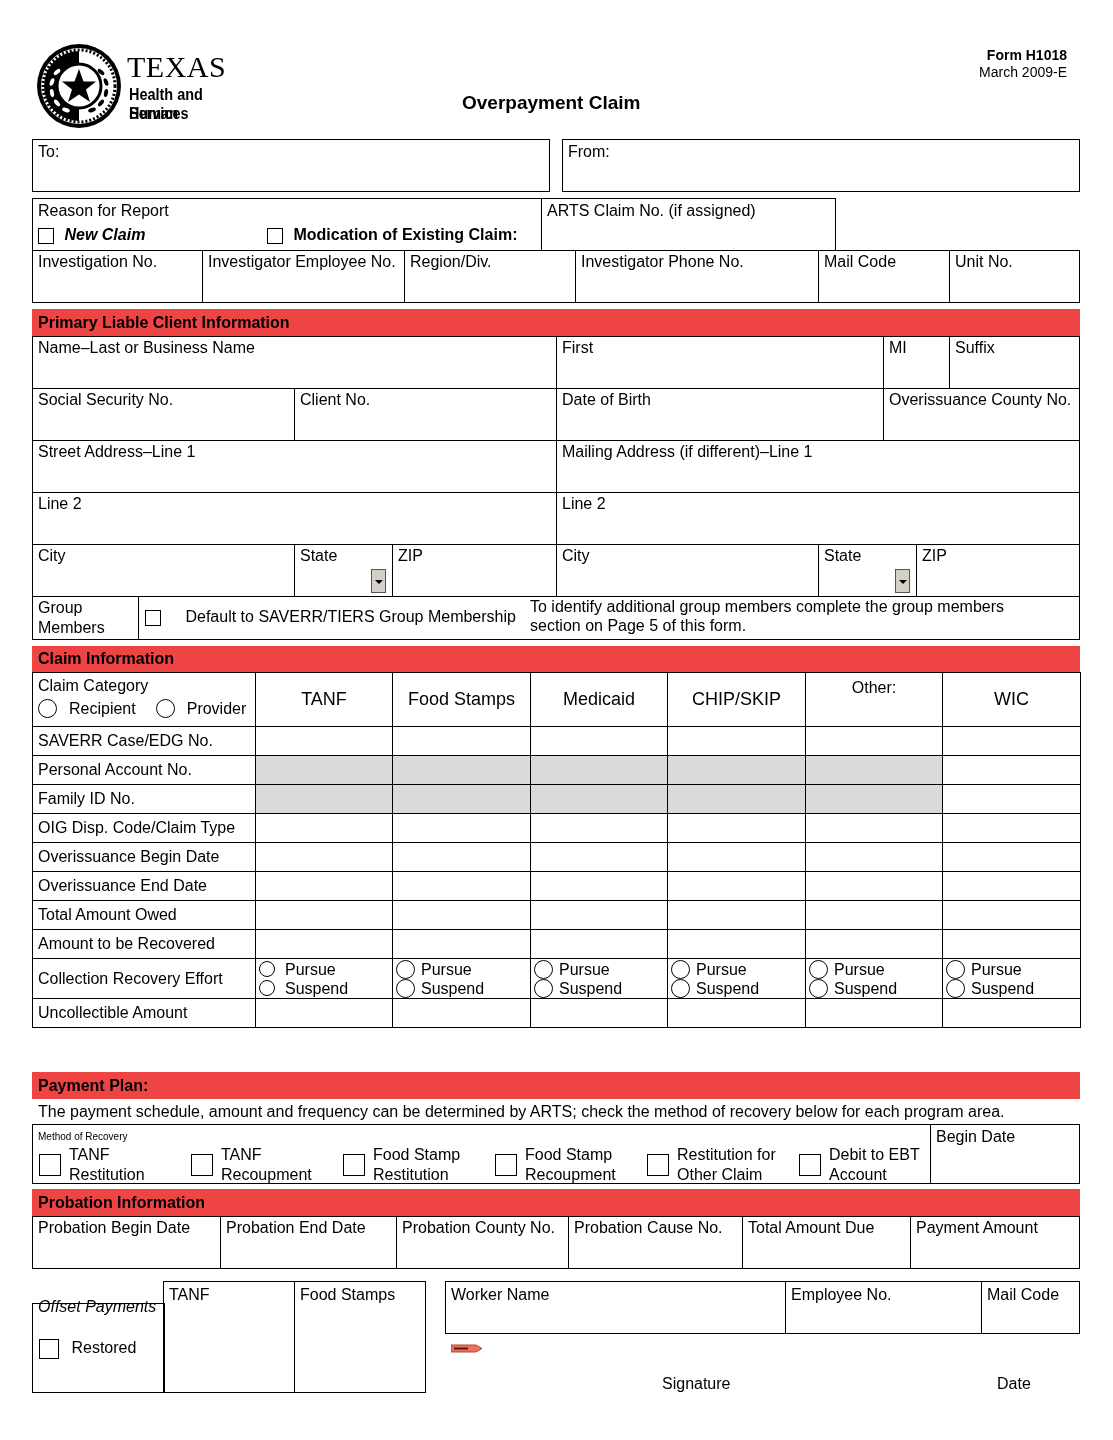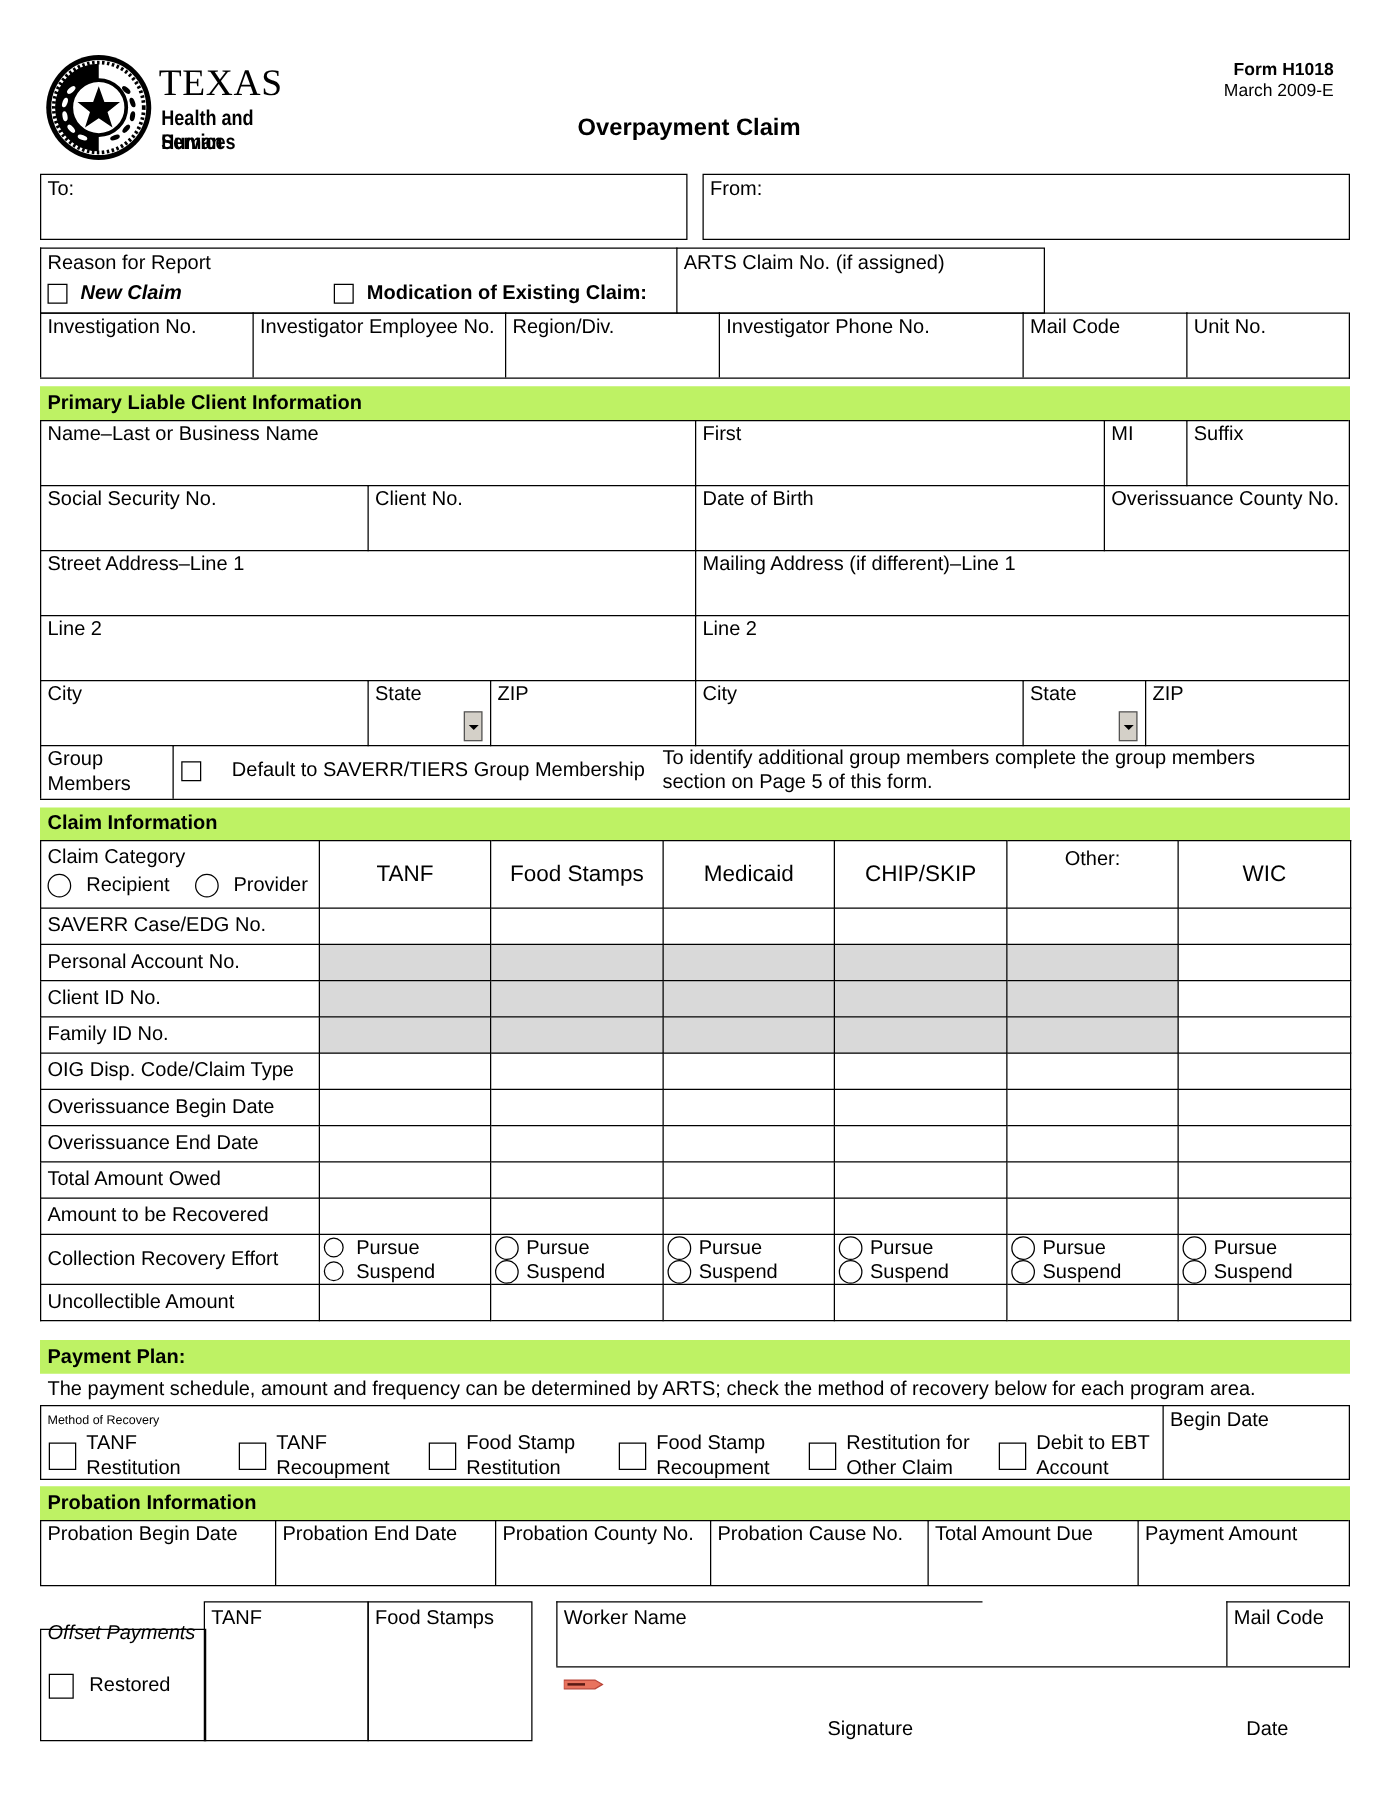--- a/index.html
+++ b/index.html
@@ -1,21 +1,21 @@
 <!DOCTYPE html>
 <html><head>
 <meta charset="utf-8">
 <style>
   html, body { margin:0; padding:0; background:#fff; }
   body { width:1113px; height:1440px; position:relative; font-family:"Liberation Sans", sans-serif; color:#000; overflow:hidden; }
   .abs { position:absolute; }
   .box { position:absolute; border:1px solid #000; box-sizing:border-box; }
   .cell { position:absolute; box-sizing:border-box; border-left:1px solid #000; border-top:1px solid #000; }
   .cell .t { position:absolute; left:5px; top:2px; font-size:16px; line-height:18px; white-space:nowrap; }
-  .sect { position:absolute; left:32px; width:1048px; background:#bef264; font-weight:bold; font-size:16px; box-sizing:border-box; padding-left:6px; }
+  .sect { position:absolute; left:32px; width:1048px; background:#ef4444; font-weight:bold; font-size:16px; box-sizing:border-box; padding-left:6px; }
   .chk { display:inline-block; width:16px; height:16px; border:1px solid #000; box-sizing:border-box; background:#fff; vertical-align:middle; }
   .rad { display:inline-block; width:16px; height:16px; border:1px solid #000; border-radius:50%; box-sizing:border-box; background:#fff; vertical-align:middle; }
   .bigrad { width:19px; height:19px; }
   .dd { position:absolute; width:15px; height:24px; background:#d4d0c8; border:1px solid #555; box-sizing:border-box; }
   .dd::after { content:""; position:absolute; left:3px; top:10px; border-left:4px solid transparent; border-right:4px solid transparent; border-top:4px solid #000; }
   table.claim { position:absolute; left:32px; top:672px; width:1048px; border-collapse:collapse; table-layout:fixed; }
   table.claim td { border:1px solid #000; height:29px; padding:0 0 0 5px; font-size:16px; box-sizing:border-box; white-space:nowrap; }
   table.claim td.g { background:#d9d9d9; }
   table.claim tr.head td { height:54px; text-align:center; font-size:18px; padding:0; }
   table.claim tr.cre td { height:40px; font-size:16px; line-height:19px; }
@@ -219,29 +219,20 @@
   <tr>
     <td>Personal Account No.</td>
     <td class="g"></td>
         <td class="g"></td>
         <td class="g"></td>
         <td class="g"></td>
         <td class="g"></td>
         <td></td>
   </tr>
   <tr>
-    <td>Client ID No.</td>
-    <td class="g"></td>
-        <td class="g"></td>
-        <td class="g"></td>
-        <td class="g"></td>
-        <td class="g"></td>
-        <td></td>
-  </tr>
-  <tr>
     <td>Family ID No.</td>
     <td class="g"></td>
         <td class="g"></td>
         <td class="g"></td>
         <td class="g"></td>
         <td class="g"></td>
         <td></td>
   </tr>
   <tr>
     <td>OIG Disp. Code/Claim Type</td>
@@ -436,20 +427,23 @@
   <span class="plain" style="left:5px;top:4px;">TANF</span>
 </div>
 <div class="box" style="left:294px;top:1281px;width:132px;height:112px;">
   <span class="plain" style="left:5px;top:4px;">Food Stamps</span>
 </div>
 
 <div class="abs" style="left:445px;top:1281px;width:635px;height:53px;border-right:1px solid #000;border-bottom:1px solid #000;box-sizing:border-box;">
   <div class="cell" style="left:0;top:0;width:341px;height:52px;">
       <span class="t" style="top:4px;">Worker Name</span>
     </div>
+  <div class="cell" style="left:340px;top:0;width:197px;height:52px;">
+      <span class="t" style="top:4px;">Employee No.</span>
+    </div>
   <div class="cell" style="left:536px;top:0;width:98px;height:52px;">
       <span class="t" style="top:4px;">Mail Code</span>
     </div>
 </div>
 <div class="abs" style="left:451px;top:1339px;width:32px;height:9px;">
   <svg width="32" height="9" viewBox="0 0 32 9">
       <polygon points="0,1 25,1 31,4.5 25,8 0,8" fill="#e8735e" stroke="#b9463a" stroke-width="1"></polygon>
       <rect x="3" y="3.5" width="14" height="2" fill="#5a1a14"></rect>
     </svg>
 </div>

